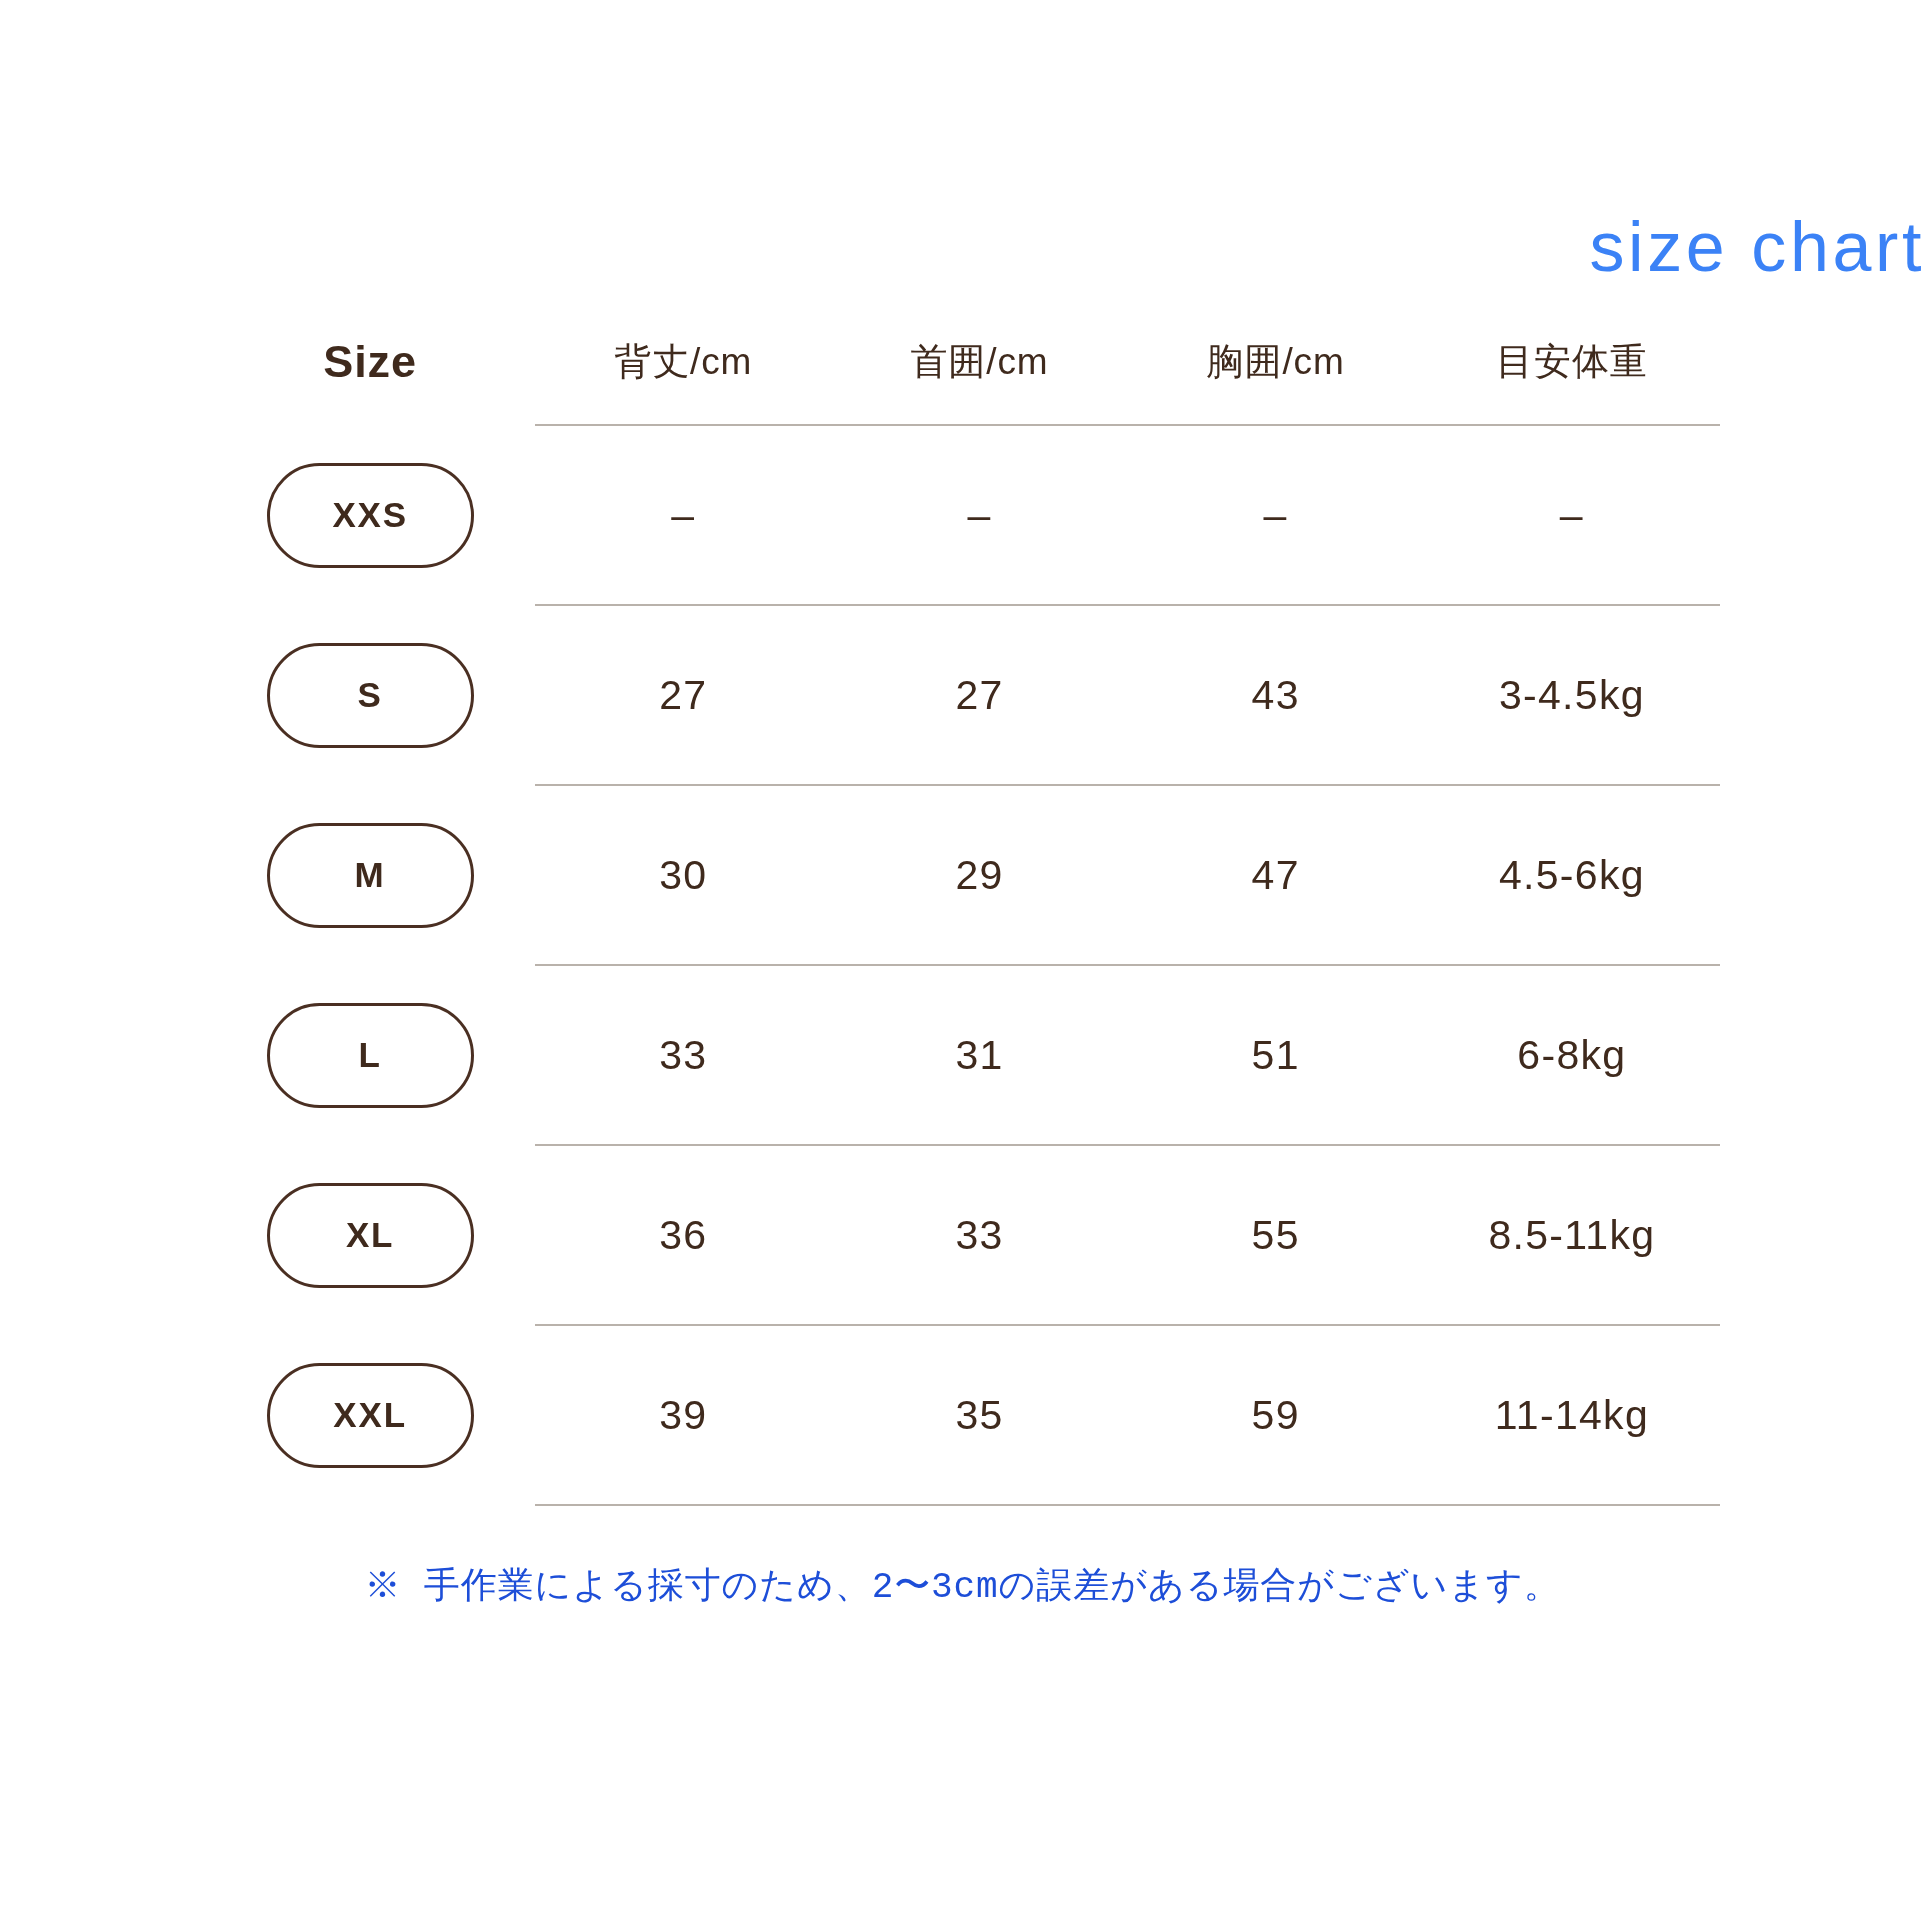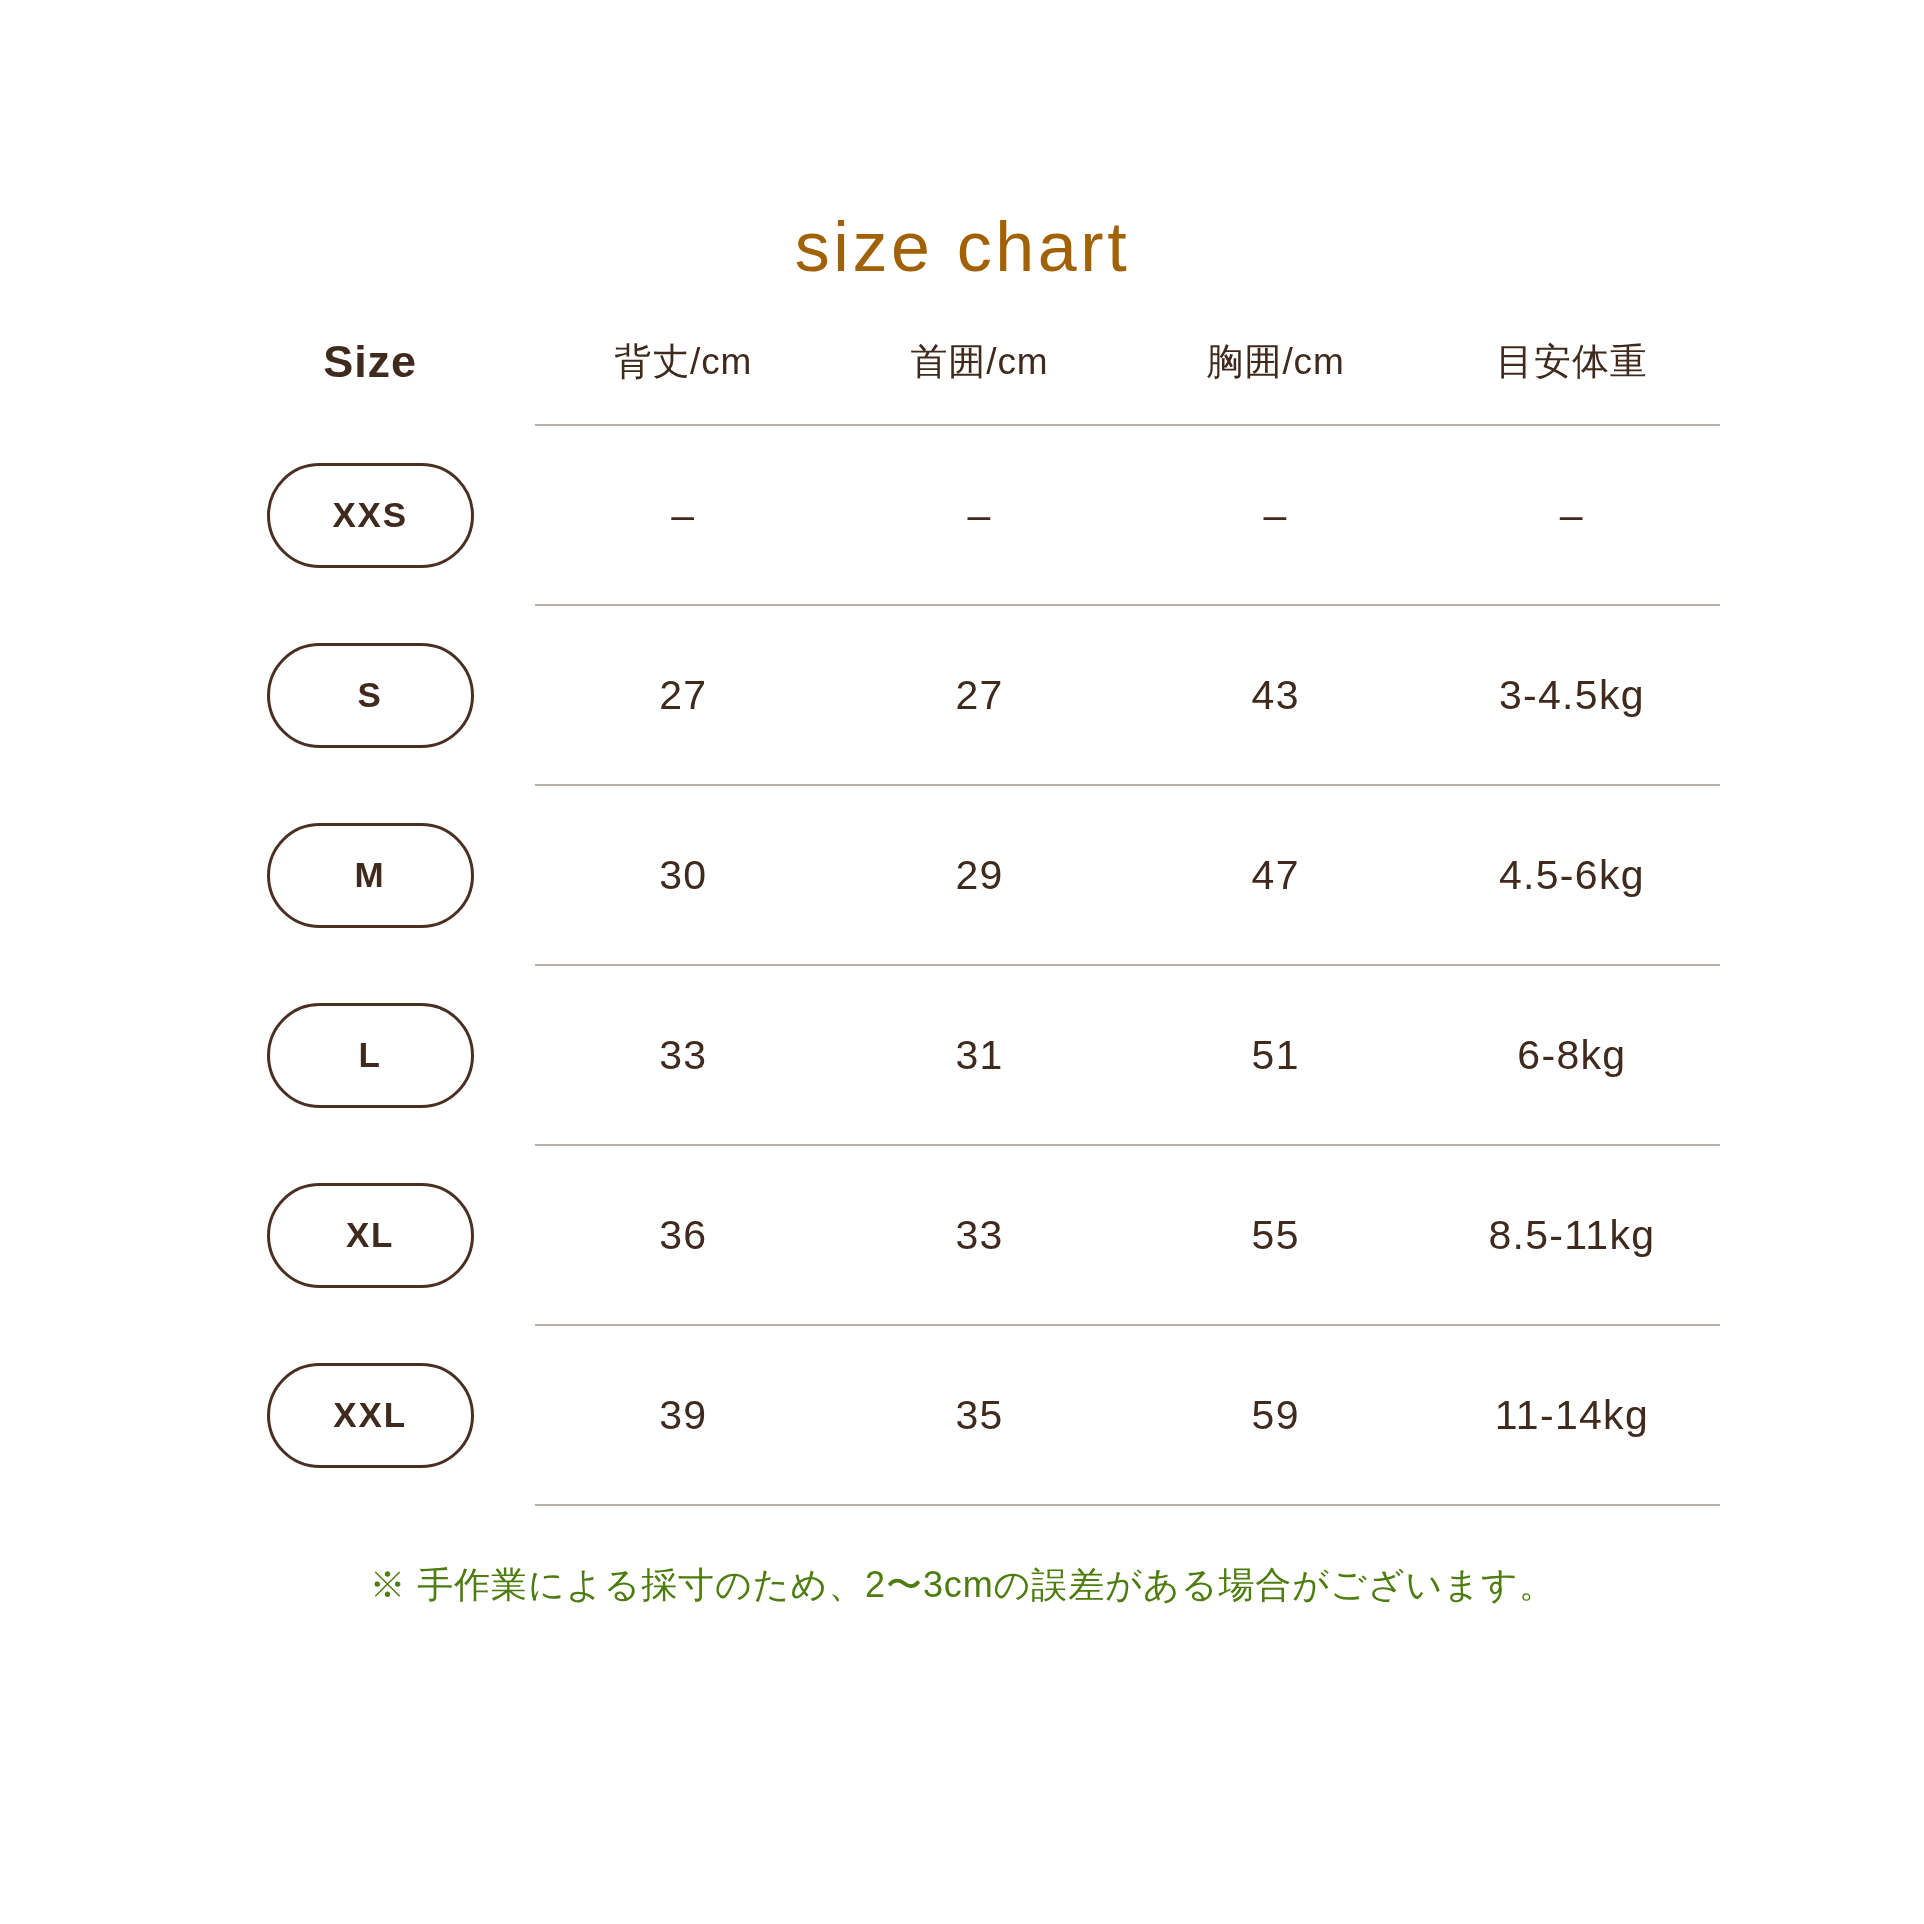--- a/index.html
+++ b/index.html
@@ -16,25 +16,25 @@
   }
 
   .page {
     position: relative;
     width: 1925px;
     height: 1925px;
     box-sizing: border-box;
   }
 
   .title {
-    text-align: center;
+    text-align: right;
     font-size: 70px;
     font-weight: 500;
     letter-spacing: 3.6px;
-    color: #a16207;
+    color: #3b82f6;
     padding-top: 212px;
     line-height: 1;
   }
 
   .table-wrap {
     margin: 0 auto;
     width: 1515px;
     padding-top: 53px;
   }
 
@@ -93,23 +93,24 @@
     font-size: 35px;
     font-weight: 700;
     letter-spacing: 1.8px;
     color: #3f2a1d;
     box-sizing: border-box;
   }
 
   .note {
     text-align: center;
     font-size: 36px;
-    color: #4d7c0f;
+    color: #1d4ed8;
     letter-spacing: 0.9px;
     padding-top: 55px;
+    font-family: Liberation Mono, monospace;
   }
 </style>
 </head>
 <body>
 
 <div class="page">
 
   <div class="title">size chart</div>
 
   <div class="table-wrap">

